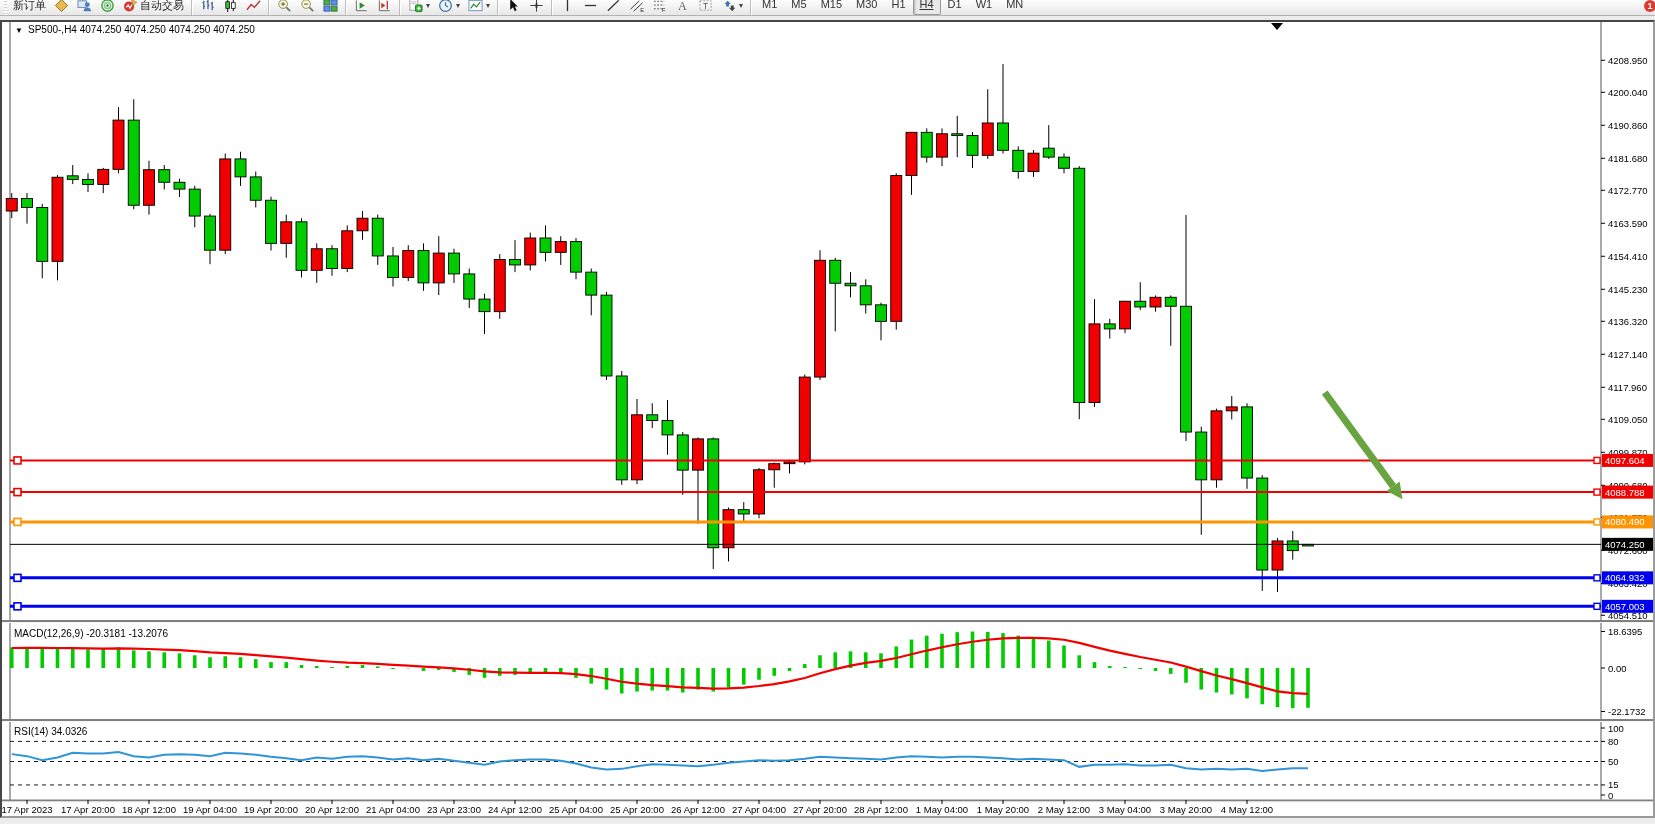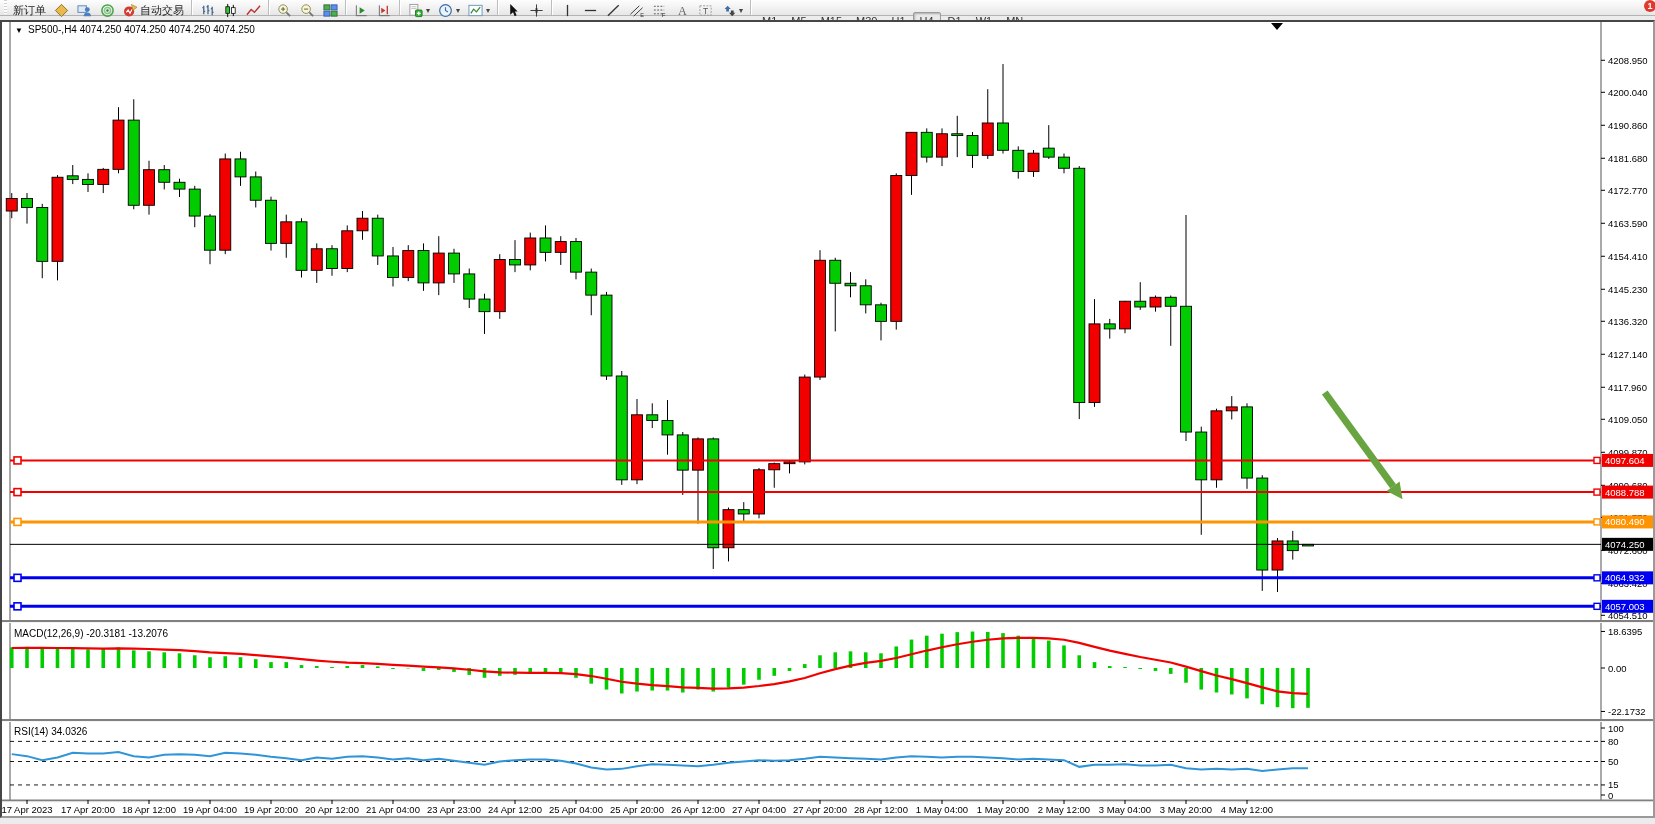--- a/index.html
+++ b/index.html
@@ -1,21 +1,21 @@
 <!DOCTYPE html>
 <html><head>
 <meta charset="utf-8">
 <style>
   html,body{margin:0;padding:0}
   body{width:1655px;height:824px;overflow:hidden;background:#ececec;
        font-family:"Liberation Sans",sans-serif;position:relative;font-size:11px;}
   
   .toolbar{position:absolute;top:0;left:0;width:1655px;height:16px;
      background:linear-gradient(#fdfdfd,#e7e7e7);border-bottom:1px solid #b3b3b3;
-     display:flex;align-items:flex-start;padding-left:2px;box-sizing:border-box;white-space:nowrap;}
+     display:flex;align-items:flex-end;padding-left:2px;box-sizing:border-box;white-space:nowrap;}
   .tb-btn{display:inline-flex;align-items:center;gap:2px;height:18px;padding:0 3px;
      border:1px solid transparent;border-radius:2px;cursor:default;color:#222;}
   .tb-btn svg{width:15px;height:15px;display:block}
   .tb-label{font-size:11px;}
   .tb-sep{width:0;height:15px;border-left:1px solid #bdbdbd;border-right:1px solid #fff;margin:0 3px;}
   .tb-grip{width:3px;height:14px;margin:0 2px;
      background:repeating-linear-gradient(#cfcfcf 0 1px,#fff 1px 3px);}
   .dd{font-size:8px;color:#444;margin-left:1px}
   .tf-btn{font-size:11px;color:#333;padding:1px 6px;height:16px;line-height:15px;
      border:1px solid transparent;border-radius:2px;margin-top:12px;}

